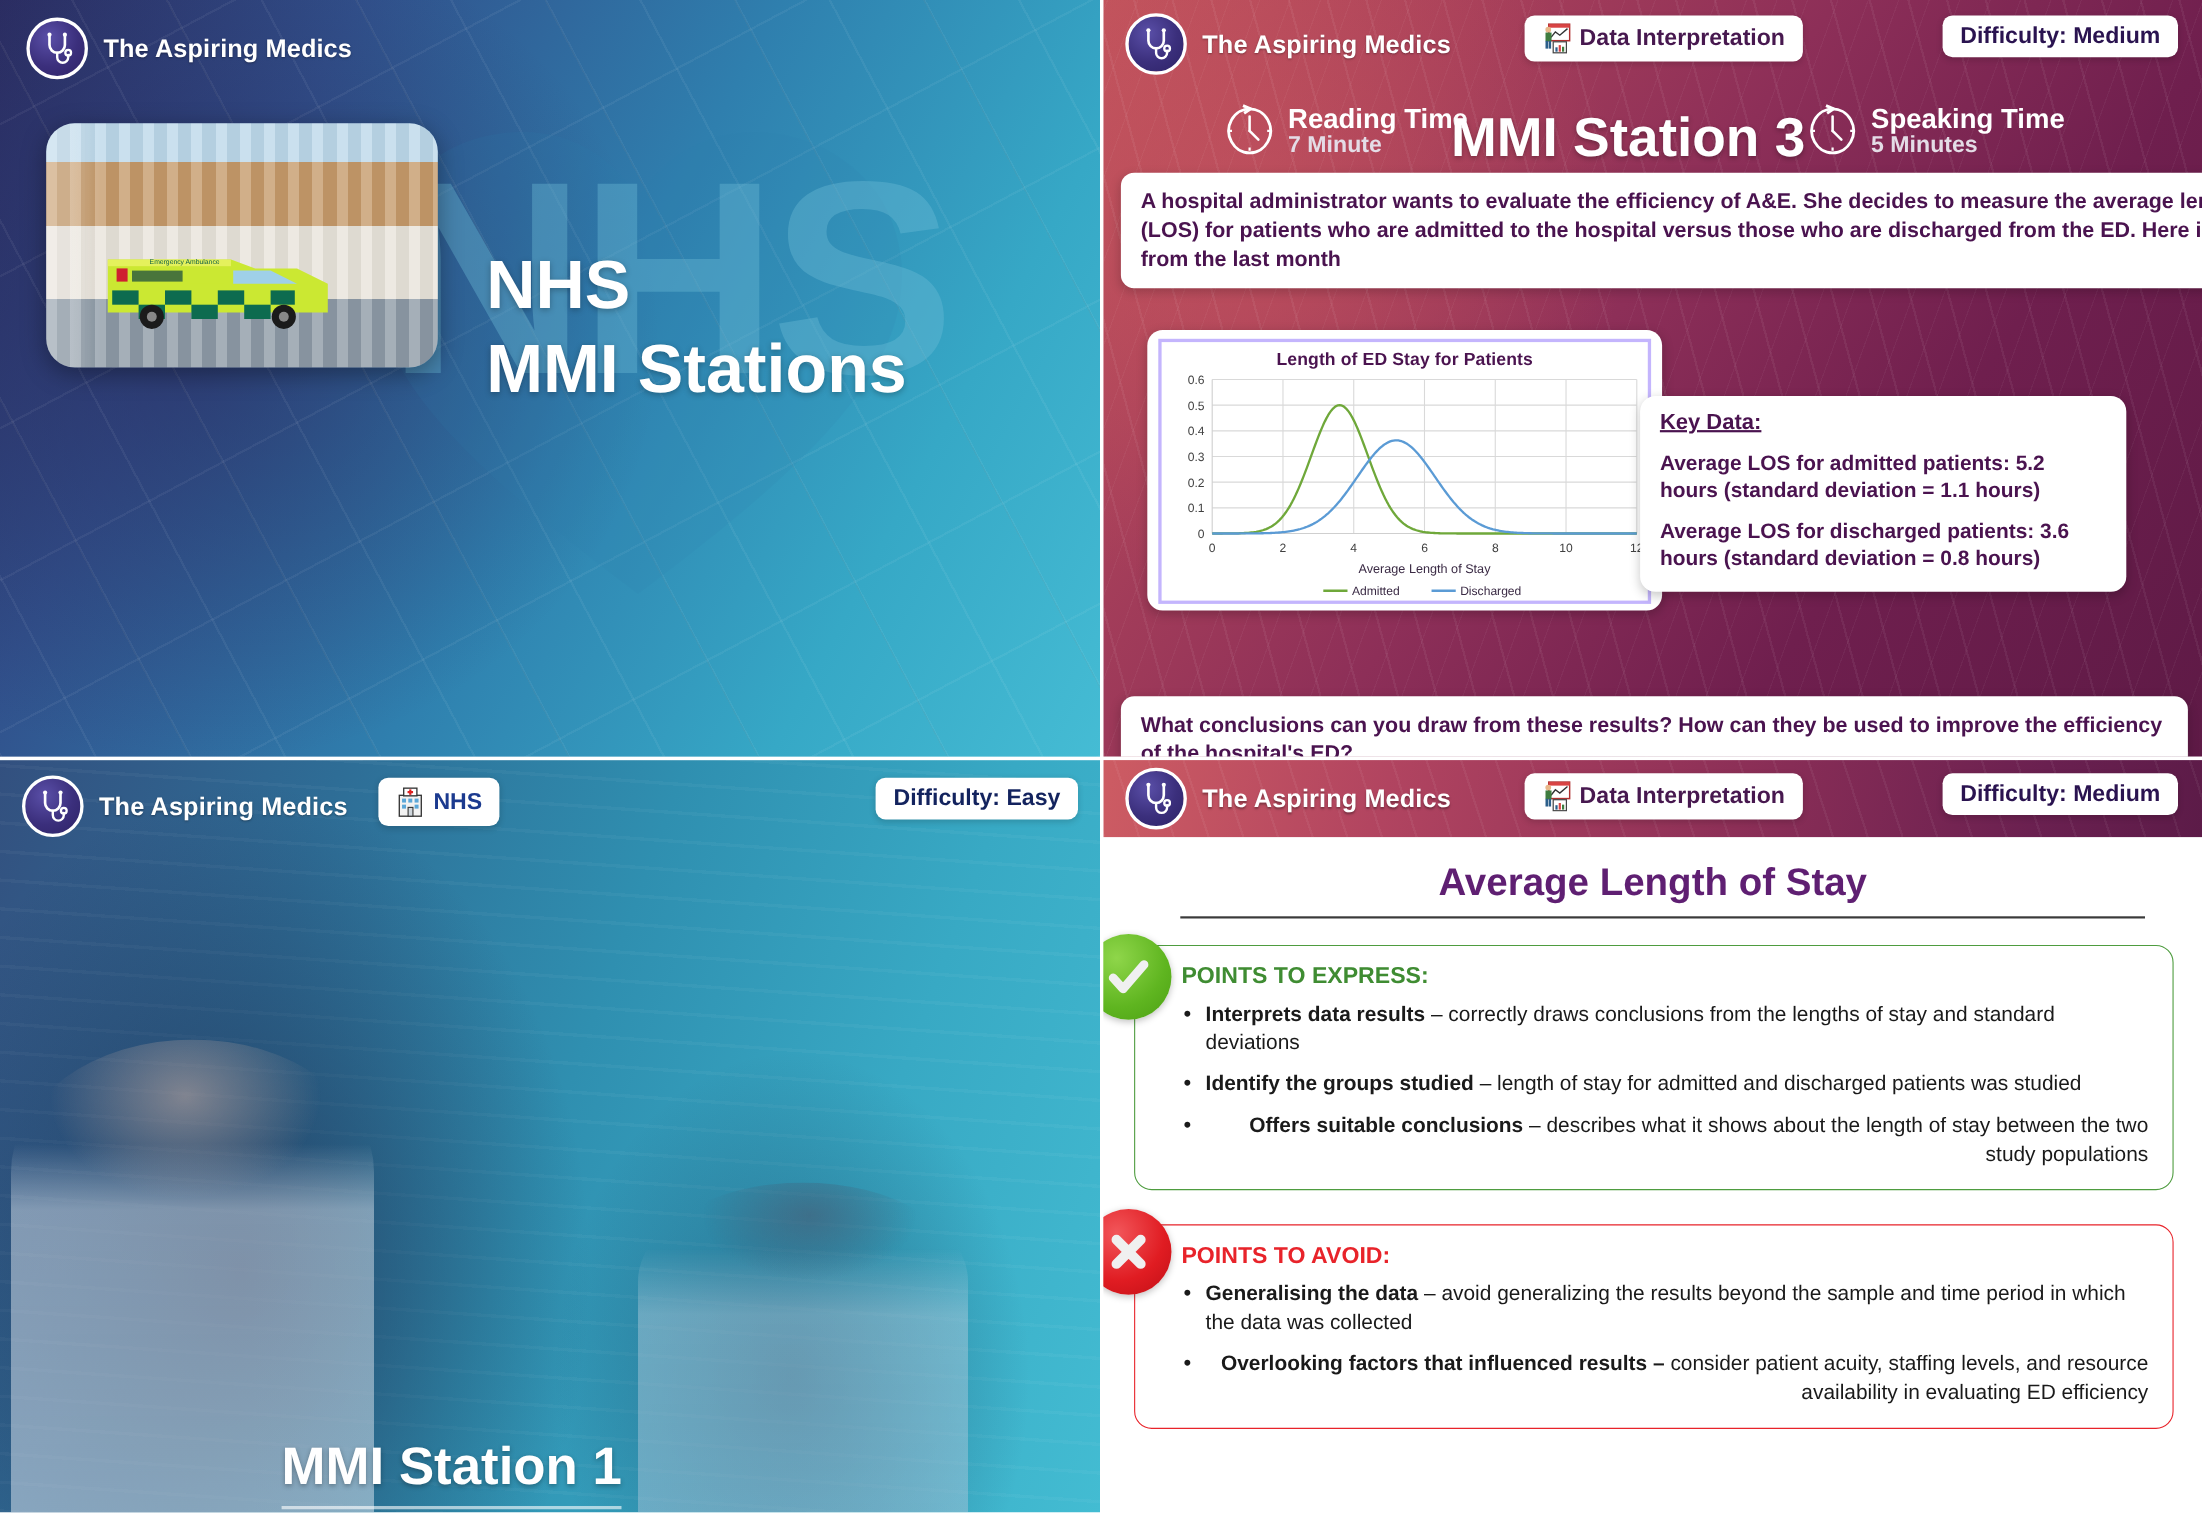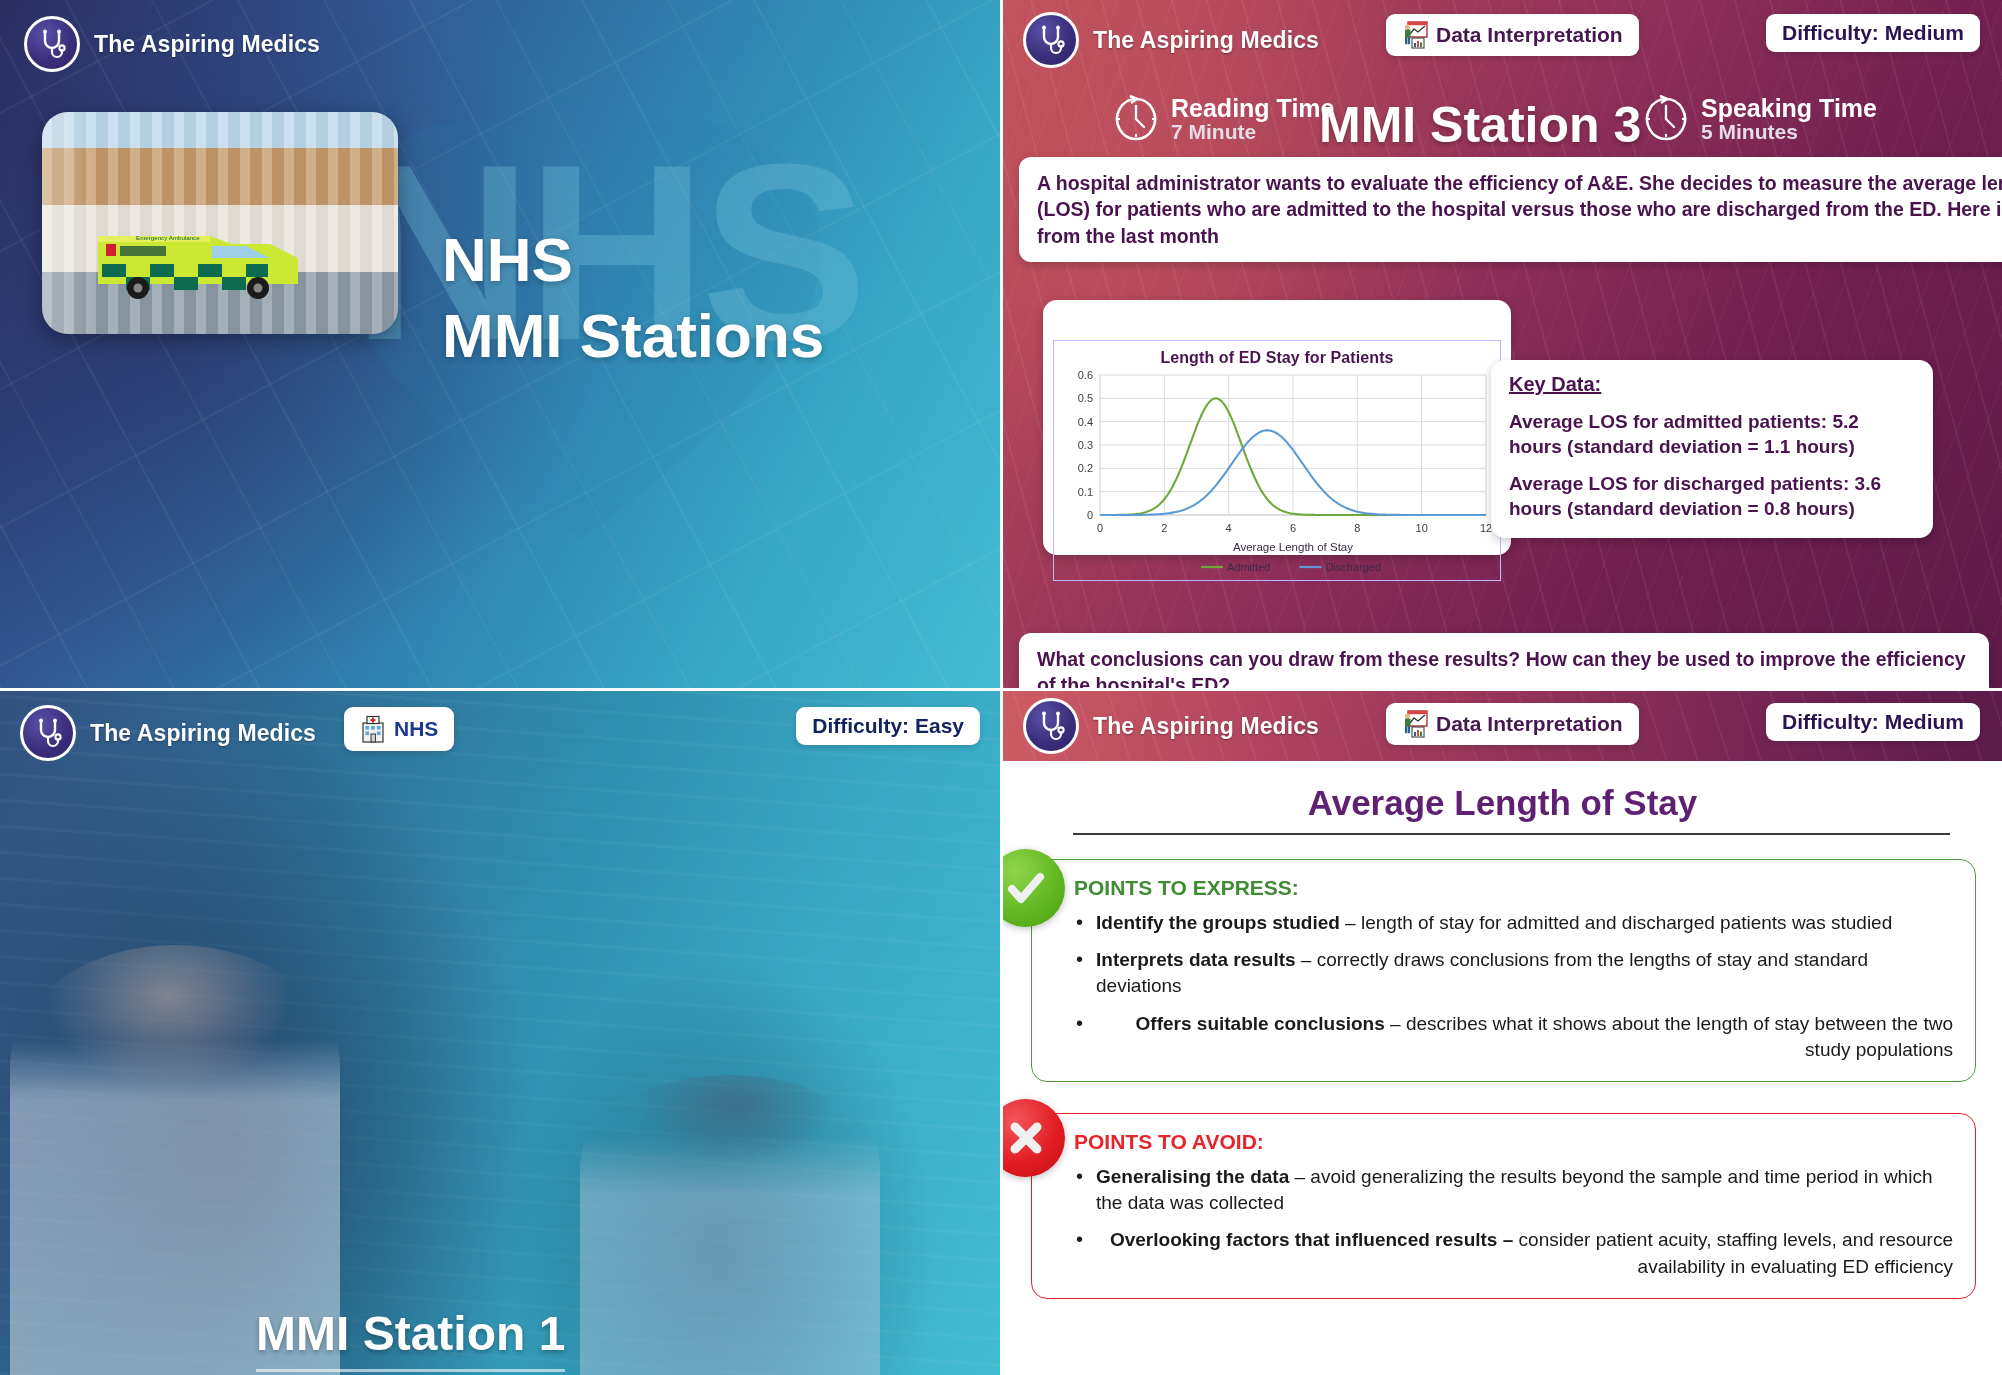--- a/index.html
+++ b/index.html
@@ -122,21 +122,21 @@
   .scenario-text {
     color: #4a134f; font-weight: 700; font-size: 19.5px; line-height: 1.35;
     padding: 13px 18px;
   }
   .chart-card {
     position: absolute; left: 1040px; top: 300px; width: 468px; height: 255px;
     background: #ffffff; border-radius: 14px;
     box-shadow: 0 3px 10px rgba(0,0,0,.22);
     padding: 8px 10px 6px 10px;
   }
-  .chart-inner { width: 100%; height: 100%; border: 1px solid #c4b5fd; position: relative; margin-top: 32px; }
+  .chart-inner { width: 100%; height: 100%; border: 3px solid #c4b5fd; position: relative; }
   .chart-title {
     text-align: center; color: #4a134f; font-weight: 700; font-size: 16px;
     padding-top: 8px; letter-spacing: .1px;
   }
   .keydata {
     position: absolute; left: 1528px; top: 360px; width: 442px;
     background: #ffffff; border-radius: 14px;
     box-shadow: 0 3px 10px rgba(0,0,0,.22);
     padding: 13px 18px 16px 18px;
   }
@@ -512,22 +512,22 @@
     <div style="position:absolute; left:70px; right:52px; top:142px; height:2px; background:#3a3a3a;"></div>
 
     <div class="badge-circle green" style="left:-16px; top:158px; z-index:4;">
       <svg width="48" height="48" viewBox="0 0 48 48">
         <path d="M10 25 l9 10 L38 13" fill="none" stroke="#f0f0f0" stroke-width="8" stroke-linecap="round" stroke-linejoin="round"></path>
       </svg>
     </div>
     <div class="pointbox green" style="left:28px; top:168px; right:26px;">
       <h5>POINTS TO EXPRESS:</h5>
       <ul>
+        <li><b>Interprets data results</b><span> – correctly draws conclusions from the lengths of stay and standard deviations</span></li>
         <li><b>Identify the groups studied</b><span> – length of stay for admitted and discharged patients was studied</span></li>
-        <li><b>Interprets data results</b><span> – correctly draws conclusions from the lengths of stay and standard deviations</span></li>
         <li><b>Offers suitable conclusions</b><span> – describes what it shows about the length of stay between the two study populations</span></li>
       </ul>
     </div>
 
     <div class="badge-circle red" style="left:-16px; top:408px; z-index:4;">
       <svg width="46" height="46" viewBox="0 0 46 46">
         <path d="M12 12 L34 34 M34 12 L12 34" fill="none" stroke="#f0f0f0" stroke-width="9" stroke-linecap="round"></path>
       </svg>
     </div>
     <div class="pointbox red" style="left:28px; top:422px; right:26px;">

